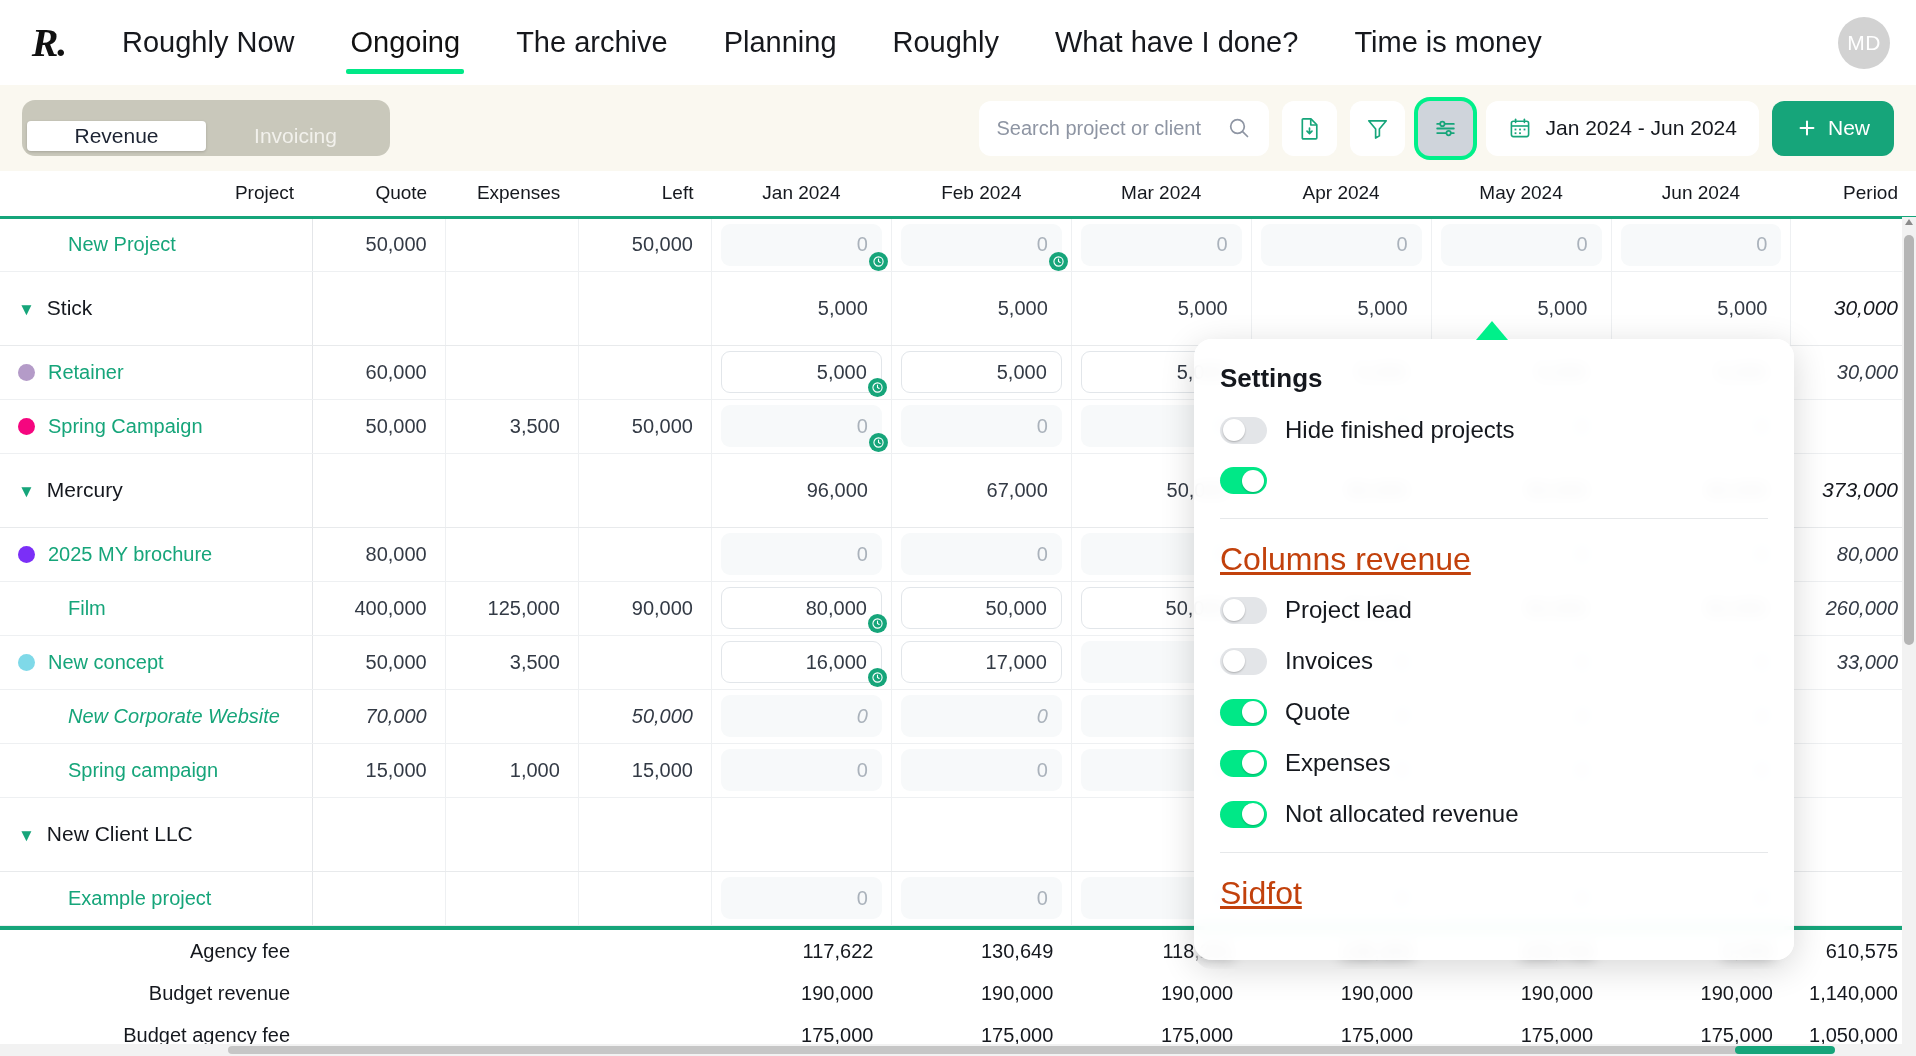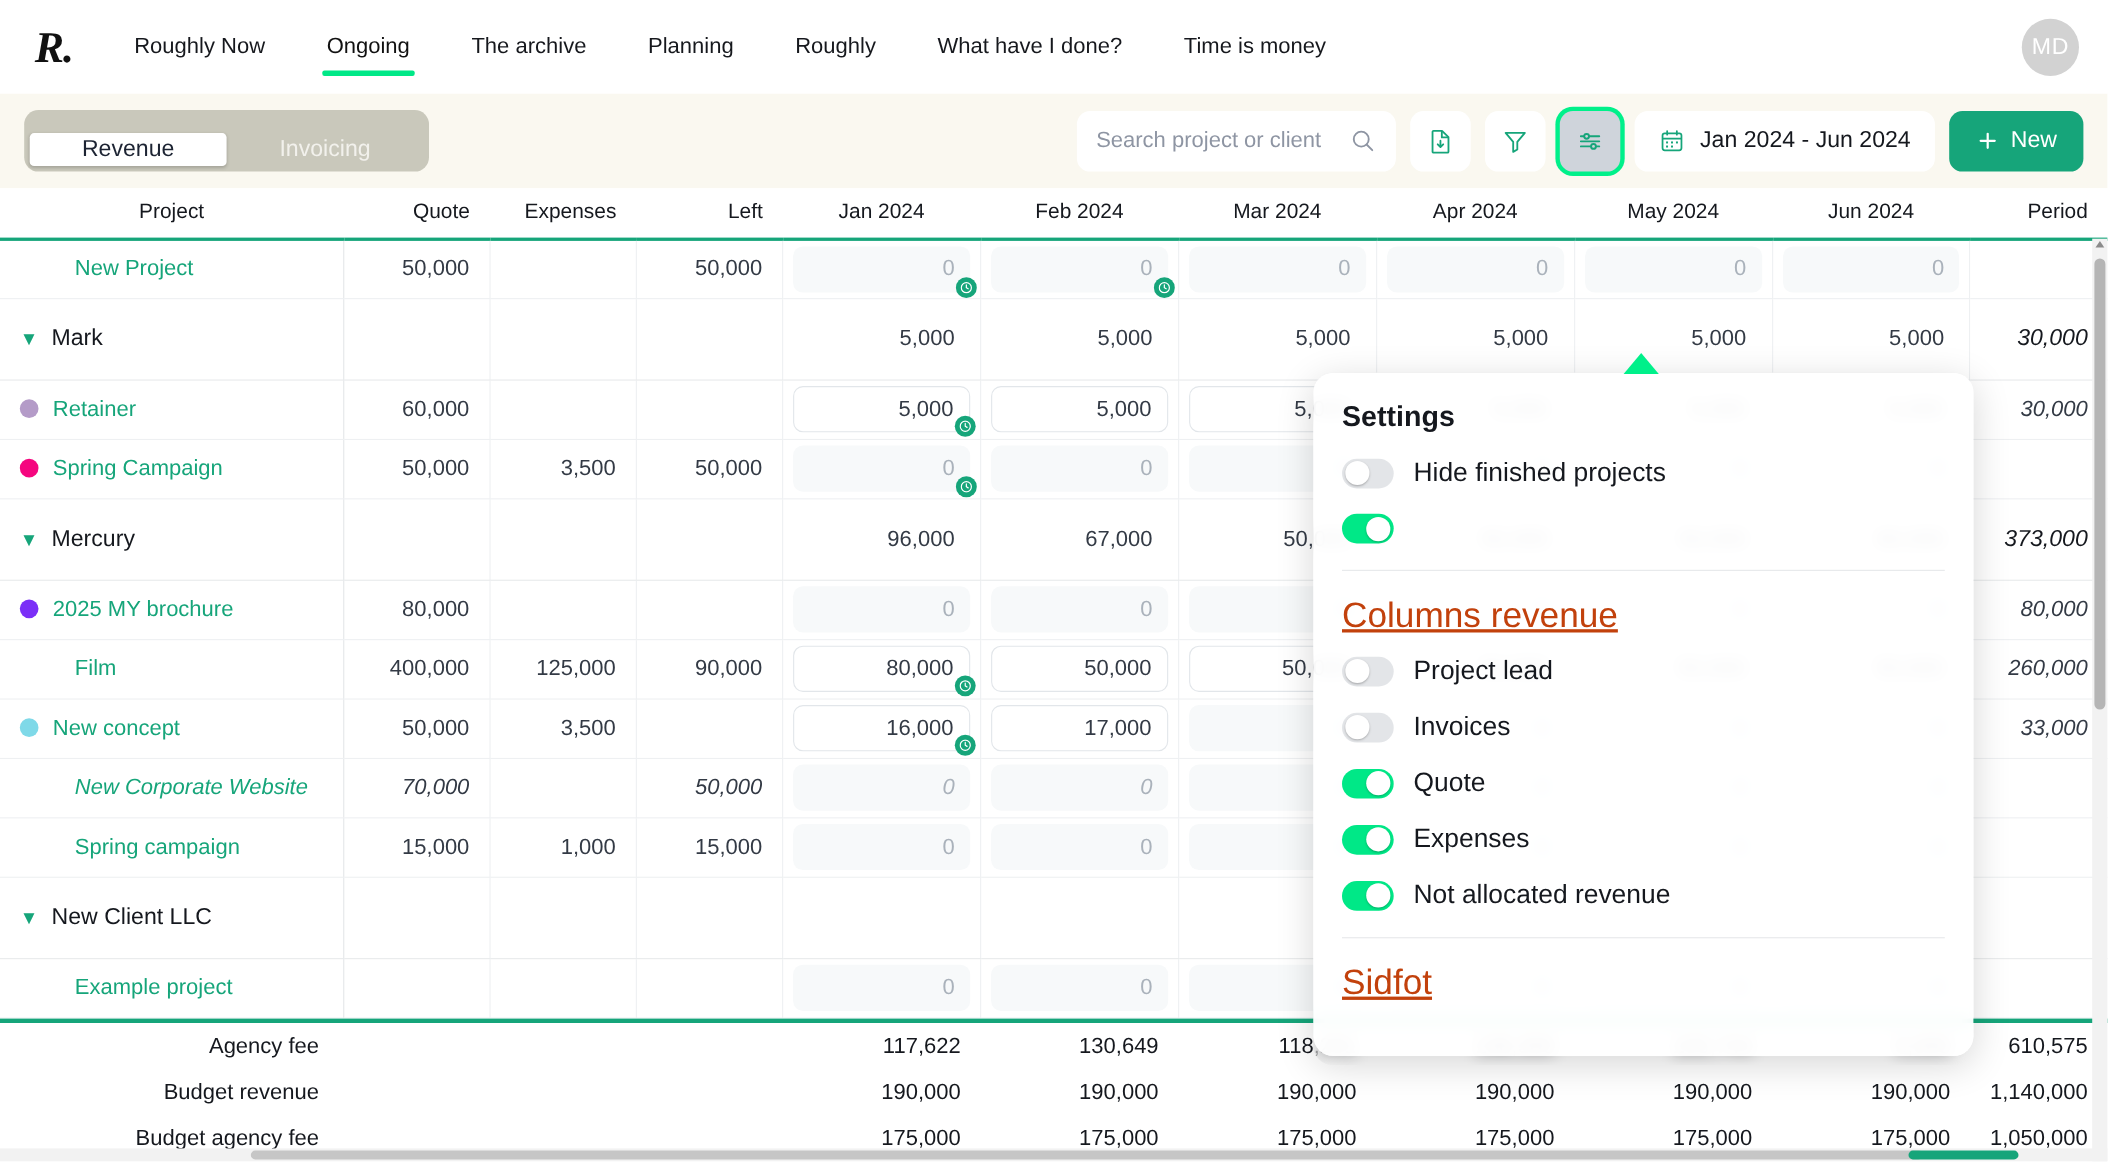--- a/index.html
+++ b/index.html
@@ -17,21 +17,21 @@
     display:flex; align-items:center; padding:0 26px;
     position:relative; z-index:5;
   }
   .logo {
     font-family:"Liberation Serif", serif;
     font-size:40px; font-weight:700; font-style:italic;
     color:#111; margin-right:48px; line-height:1; letter-spacing:-1px;
     width:46px; text-align:center;
   }
   .navlink {
-    font-size:20px; color:#16181d; padding:6px 2px;
+    font-size:29px; color:#16181d; padding:6px 2px;
     margin-right:52px; white-space:nowrap; position:relative;
     cursor:pointer;
   }
   .navlink.active { color:#111; }
   .navlink.active::after {
     content:""; position:absolute; left:-2px; right:-2px; bottom:-9px;
     height:5px; background:#00e887; border-radius:2px;
   }
   .avatar {
     margin-left:auto; width:52px; height:52px; border-radius:50%;
@@ -88,21 +88,21 @@
   col.c-proj   { width:307px; }
   col.c-num    { width:131px; }
   col.c-month  { width:177px; }
   col.c-period { width:123px; }
 
   thead th {
     height:46px; font-size:19px; font-weight:400; color:#15181e;
     text-align:right; padding:0 18px; background:#fff;
     border-bottom:3px solid #16a57a; vertical-align:middle;
   }
-  thead th.left { text-align:center; }
+  thead th.left { text-align:right; }
   thead th.ctr  { text-align:center; }
 
   tbody td {
     height:54px; font-size:20px; color:#333a45; text-align:right;
     padding:0 18px; border-bottom:1px solid #eef0f2;
     border-right:1px solid #eef0f2; white-space:nowrap;
   }
   tbody td.proj { text-align:left; border-right:1px solid #e4e6e9; }
   tbody td.last { border-right:none;font-style:italic; }
   tr.group td { height:74px; border-bottom:1px solid #e8eaec; }
@@ -355,21 +355,21 @@
           </td>
           <td class="mon">
             <div class="cellbox muted" style="">0</div>
           </td>
           <td class="mon">
             <div class="cellbox muted" style="">0</div>
           </td>
           <td class="last "></td>
         </tr>
         <tr class="group">
-          <td class="proj"><span class="chev">▼</span><span>Mark</span></td>
+          <td class="proj"><span class="chev">▼</span><span>Stick</span></td>
           <td><span class="num"></span></td>
           <td><span class="num"></span></td>
           <td><span class="num"></span></td>
           <td class="mon">
             <div class="cellbox plain">5,000</div>
           </td>
           <td class="mon">
             <div class="cellbox plain">5,000</div>
           </td>
           <td class="mon">

